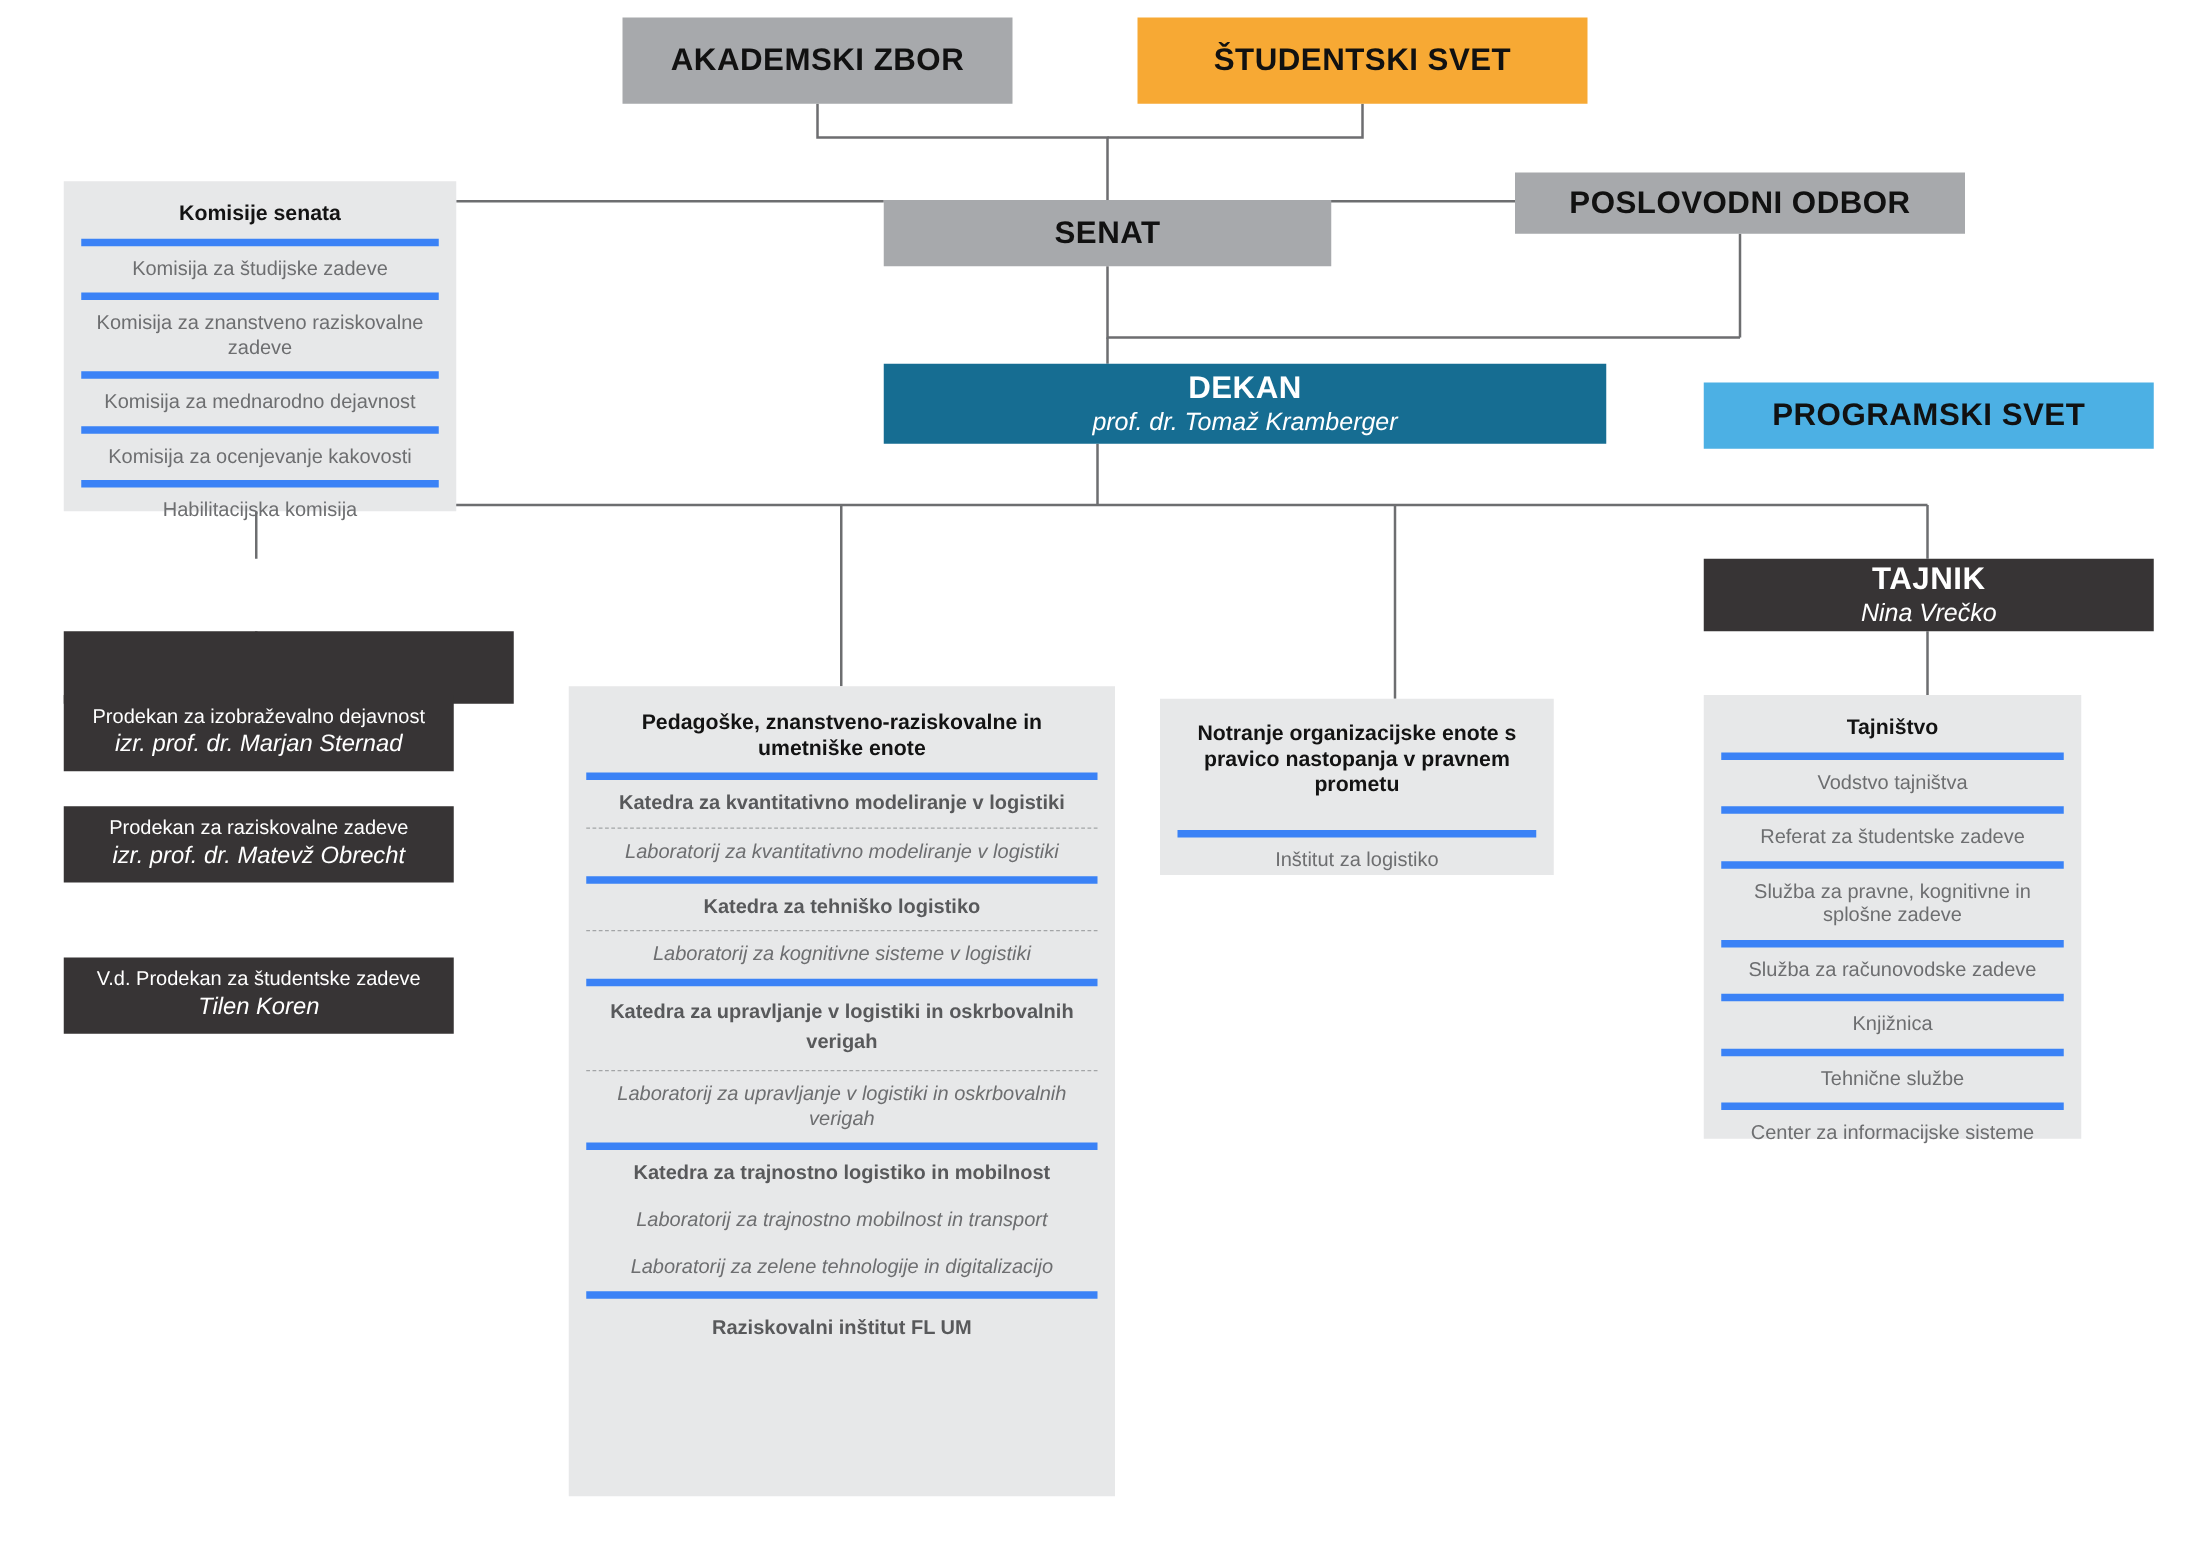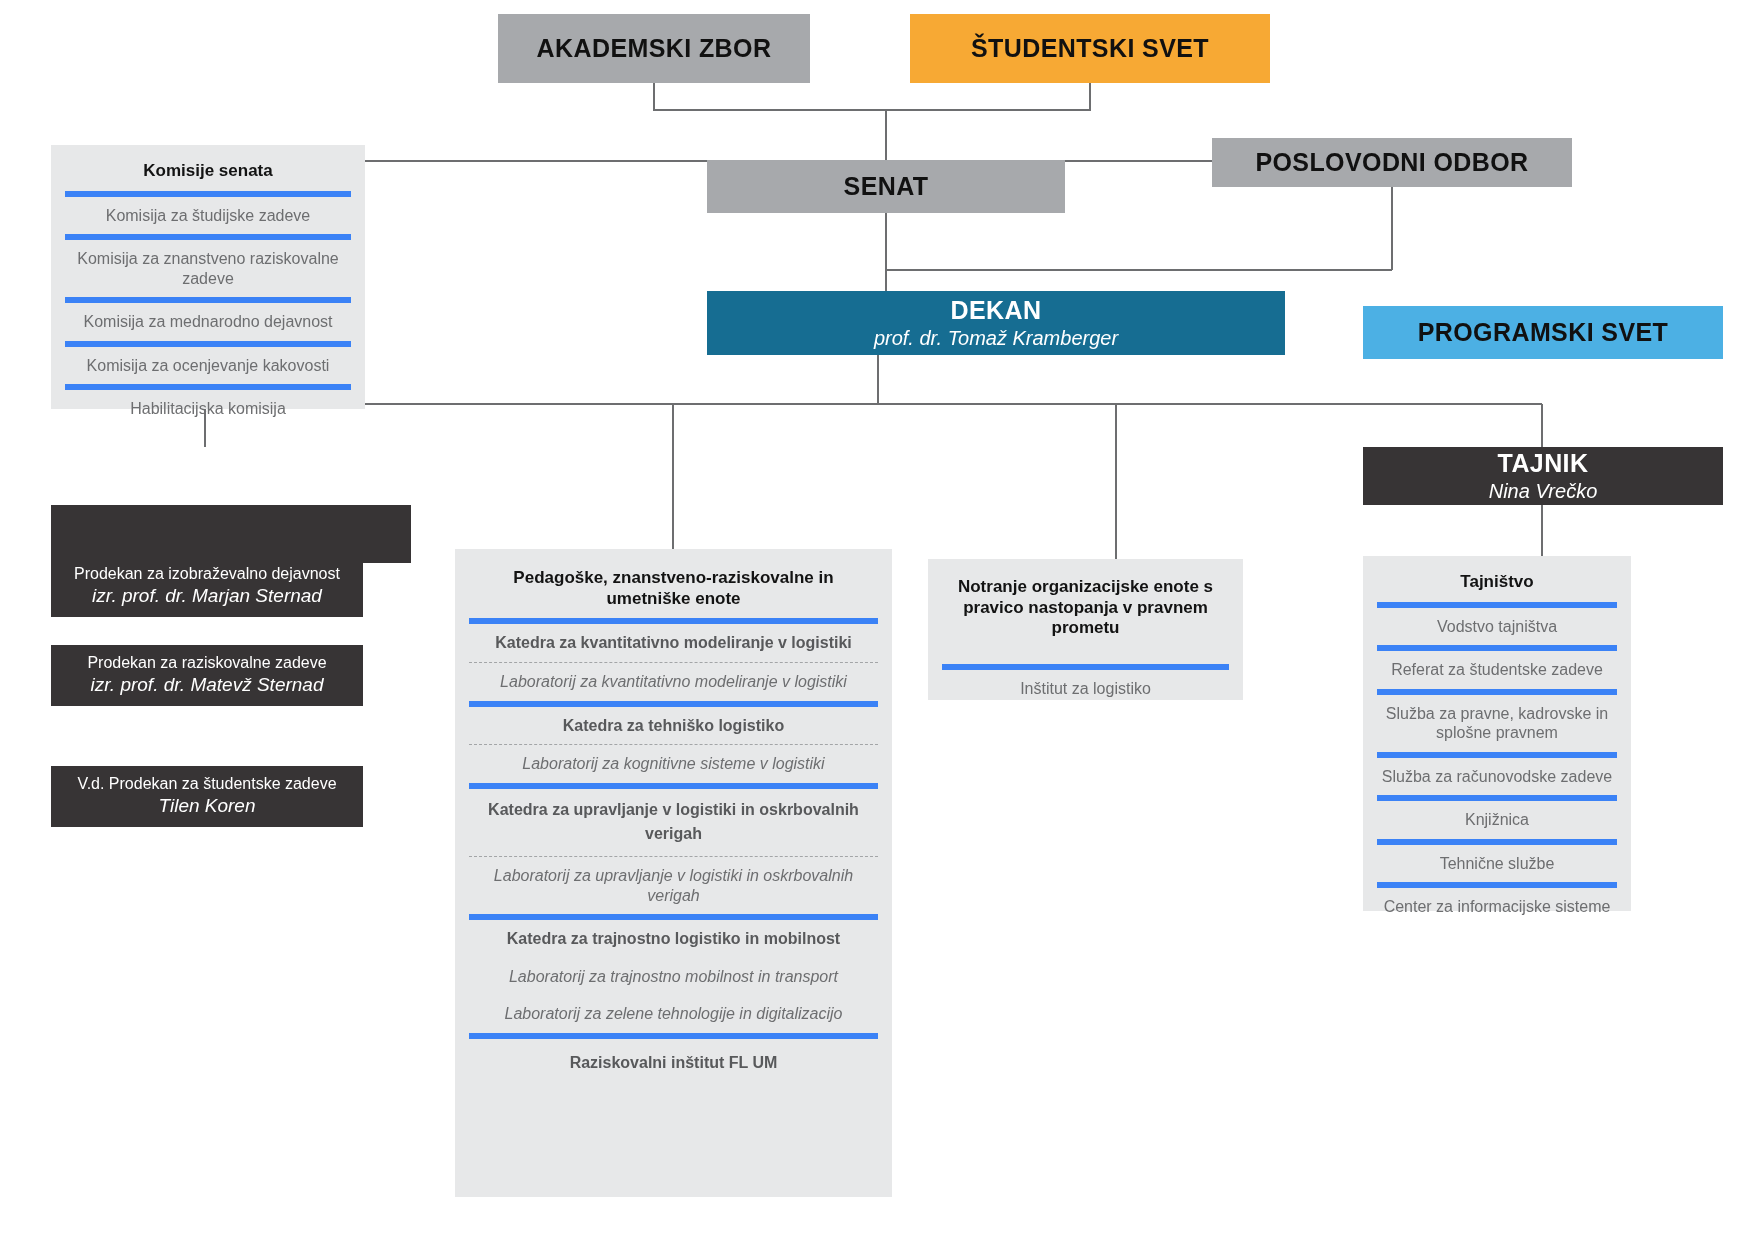--- a/index.html
+++ b/index.html
@@ -175,21 +175,21 @@
 
   <div class="box box-dark" style="left:51px; top:505px; width:360px; height:58px; top:505px;"></div>
 
   <div class="card-dark" style="left:51px; top:556px; width:312px; height:61px;">
     <div class="role">Prodekan za izobraževalno dejavnost</div>
     <div class="name">izr. prof. dr. Marjan Sternad</div>
   </div>
 
   <div class="card-dark" style="left:51px; top:645px; width:312px; height:61px;">
     <div class="role">Prodekan za raziskovalne zadeve</div>
-    <div class="name">izr. prof. dr. Matevž Sternad</div>
+    <div class="name">izr. prof. dr. Matevž Obrecht</div>
   </div>
 
   <div class="card-dark" style="left:51px; top:734px; width:312px; height:61px;margin-top:32px;">
     <div class="role">V.d. Prodekan za študentske zadeve</div>
     <div class="name">Tilen Koren</div>
   </div>
 
   <div class="box box-dark" style="left:1363px; top:447px; width:360px; height:58px;">
     <div class="title cap-title">TAJNIK</div>
     <div class="person" style="font-size:20px; margin-top:1px;">Nina Vrečko</div>
@@ -207,25 +207,25 @@
     <div class="panel-item ital nosep">Laboratorij za trajnostno mobilnost in transport</div>
     <div class="panel-item ital nosep">Laboratorij za zelene tehnologije in digitalizacijo</div>
     <div class="panel-item strong" style="padding-top:14px; padding-bottom:12px;">Raziskovalni inštitut FL UM</div>
   </div>
 
   <div class="panel" style="left:928px; top:559px; width:315px; height:141px; padding-top:14px;">
     <div class="panel-head">Notranje organizacijske enote s pravico nastopanja v pravnem prometu</div>
     <div class="panel-item" style="margin-top:16px;">Inštitut za logistiko</div>
   </div>
 
-  <div class="panel" style="left:1363px; top:556px; width:268px; height:355px; padding-top:12px;">
+  <div class="panel" style="left:1363px; top:556px; width:302px; height:355px; padding-top:12px;">
     <div class="panel-head">Tajništvo</div>
     <div class="panel-item">Vodstvo tajništva</div>
     <div class="panel-item">Referat za študentske zadeve</div>
-    <div class="panel-item">Služba za pravne, kadrovske in splošne pravnem</div>
+    <div class="panel-item">Služba za pravne, kognitivne in splošne zadeve</div>
     <div class="panel-item">Služba za računovodske zadeve</div>
     <div class="panel-item">Knjižnica</div>
     <div class="panel-item">Tehnične službe</div>
     <div class="panel-item">Center za informacijske sisteme</div>
   </div>
 
 
 </div>
 
 </body></html>

